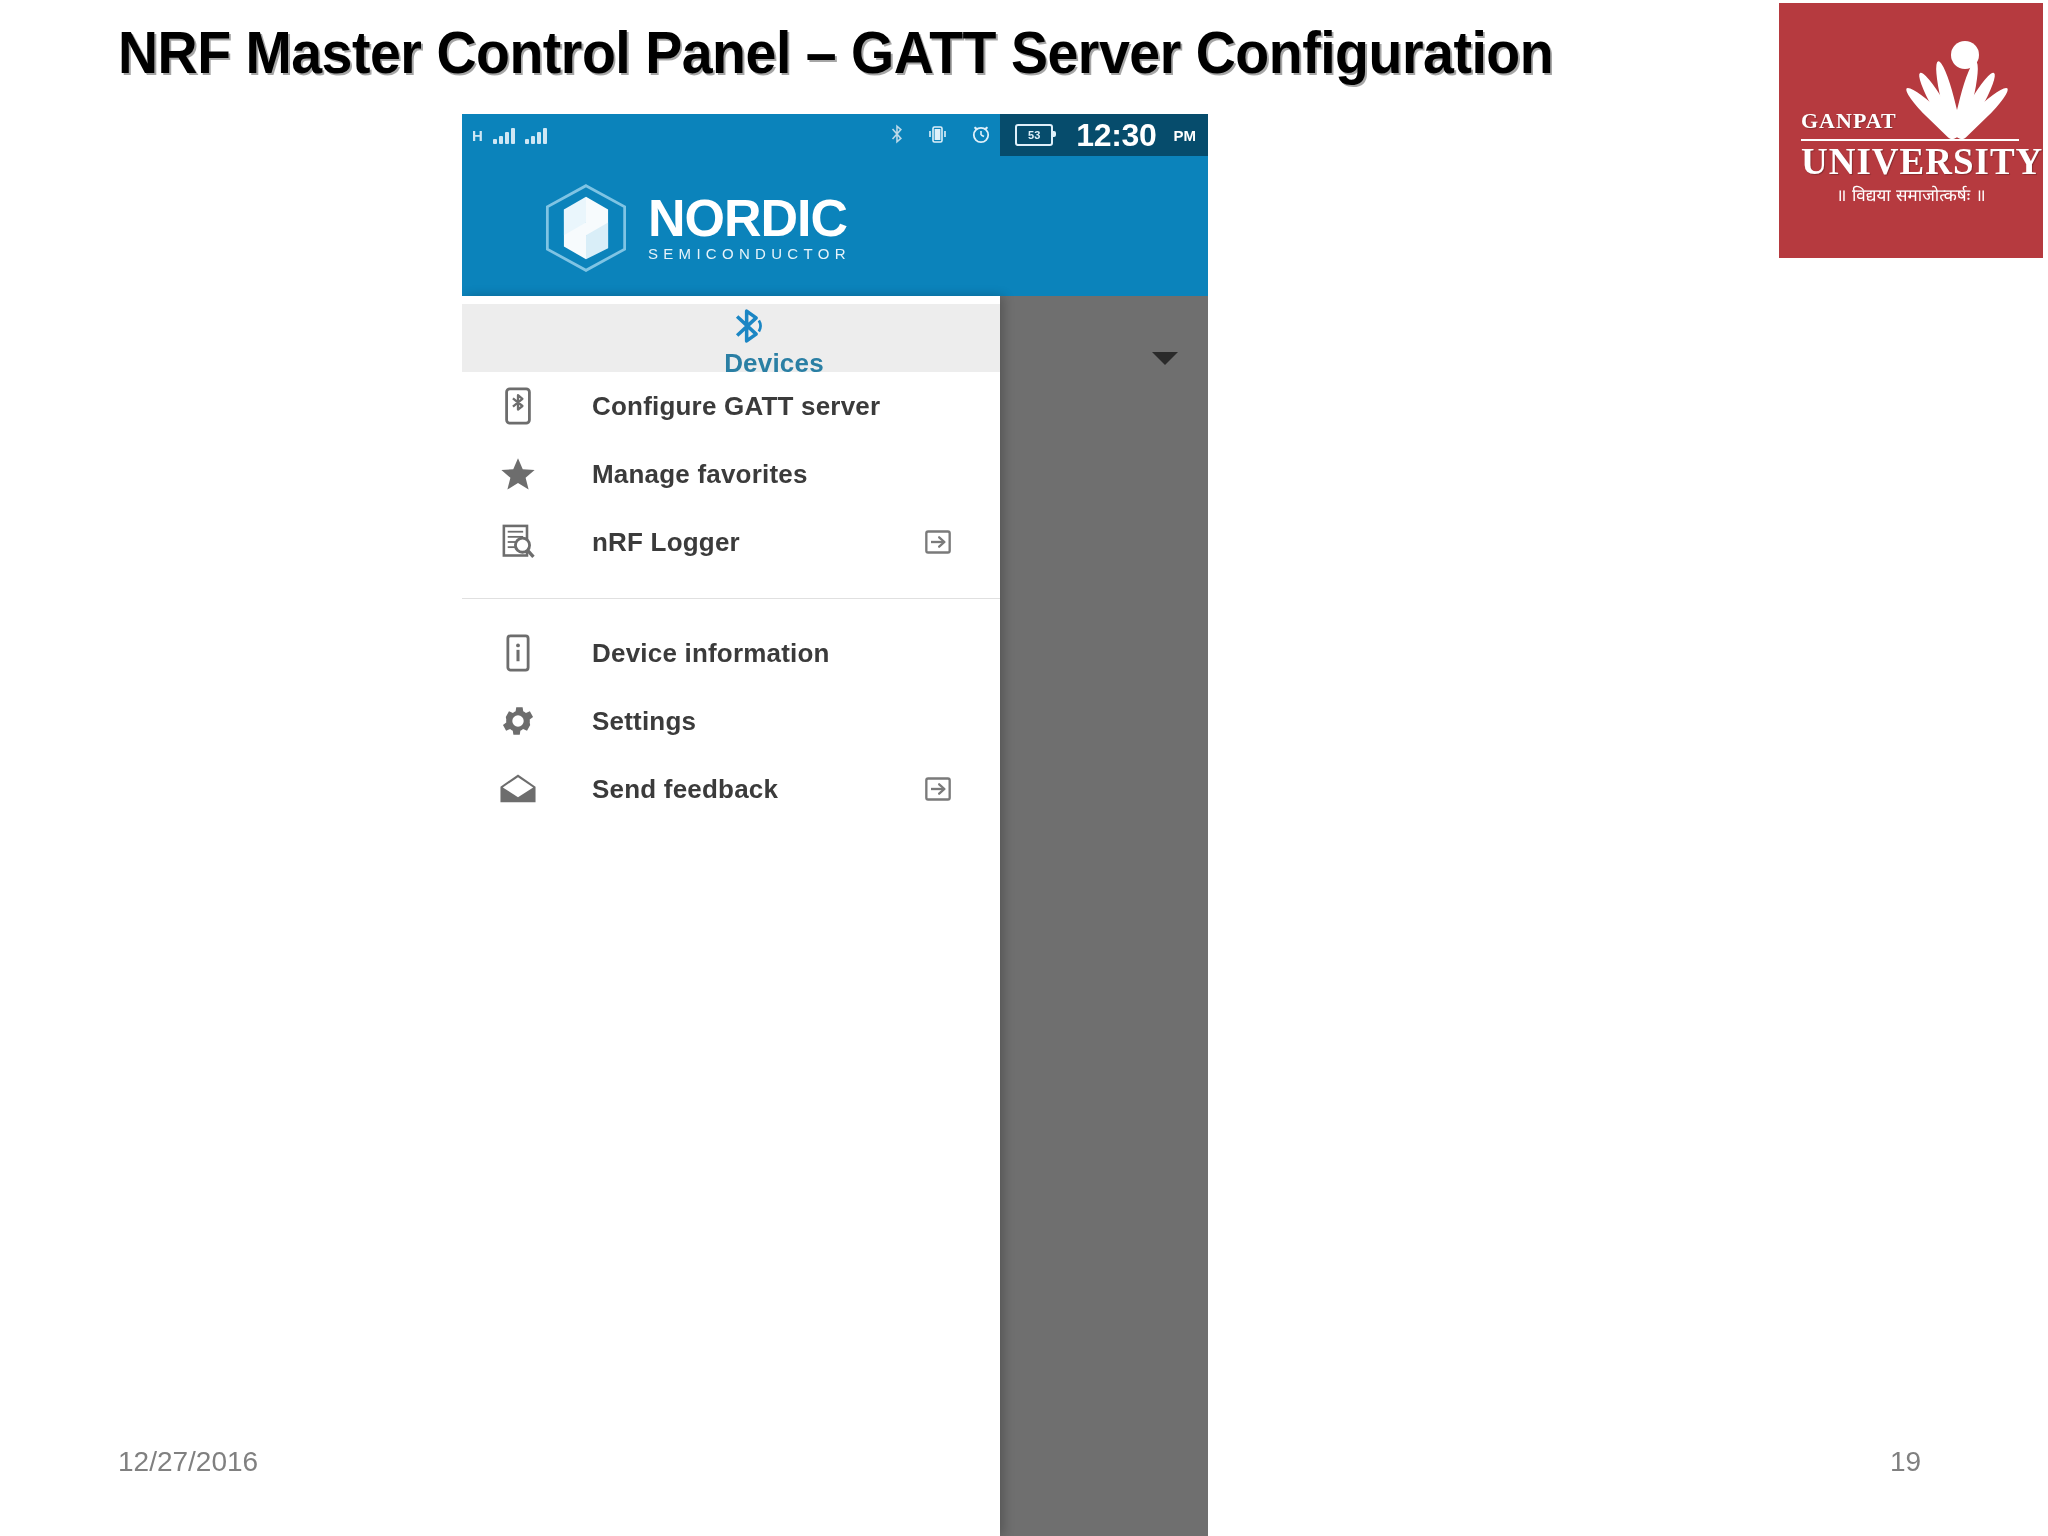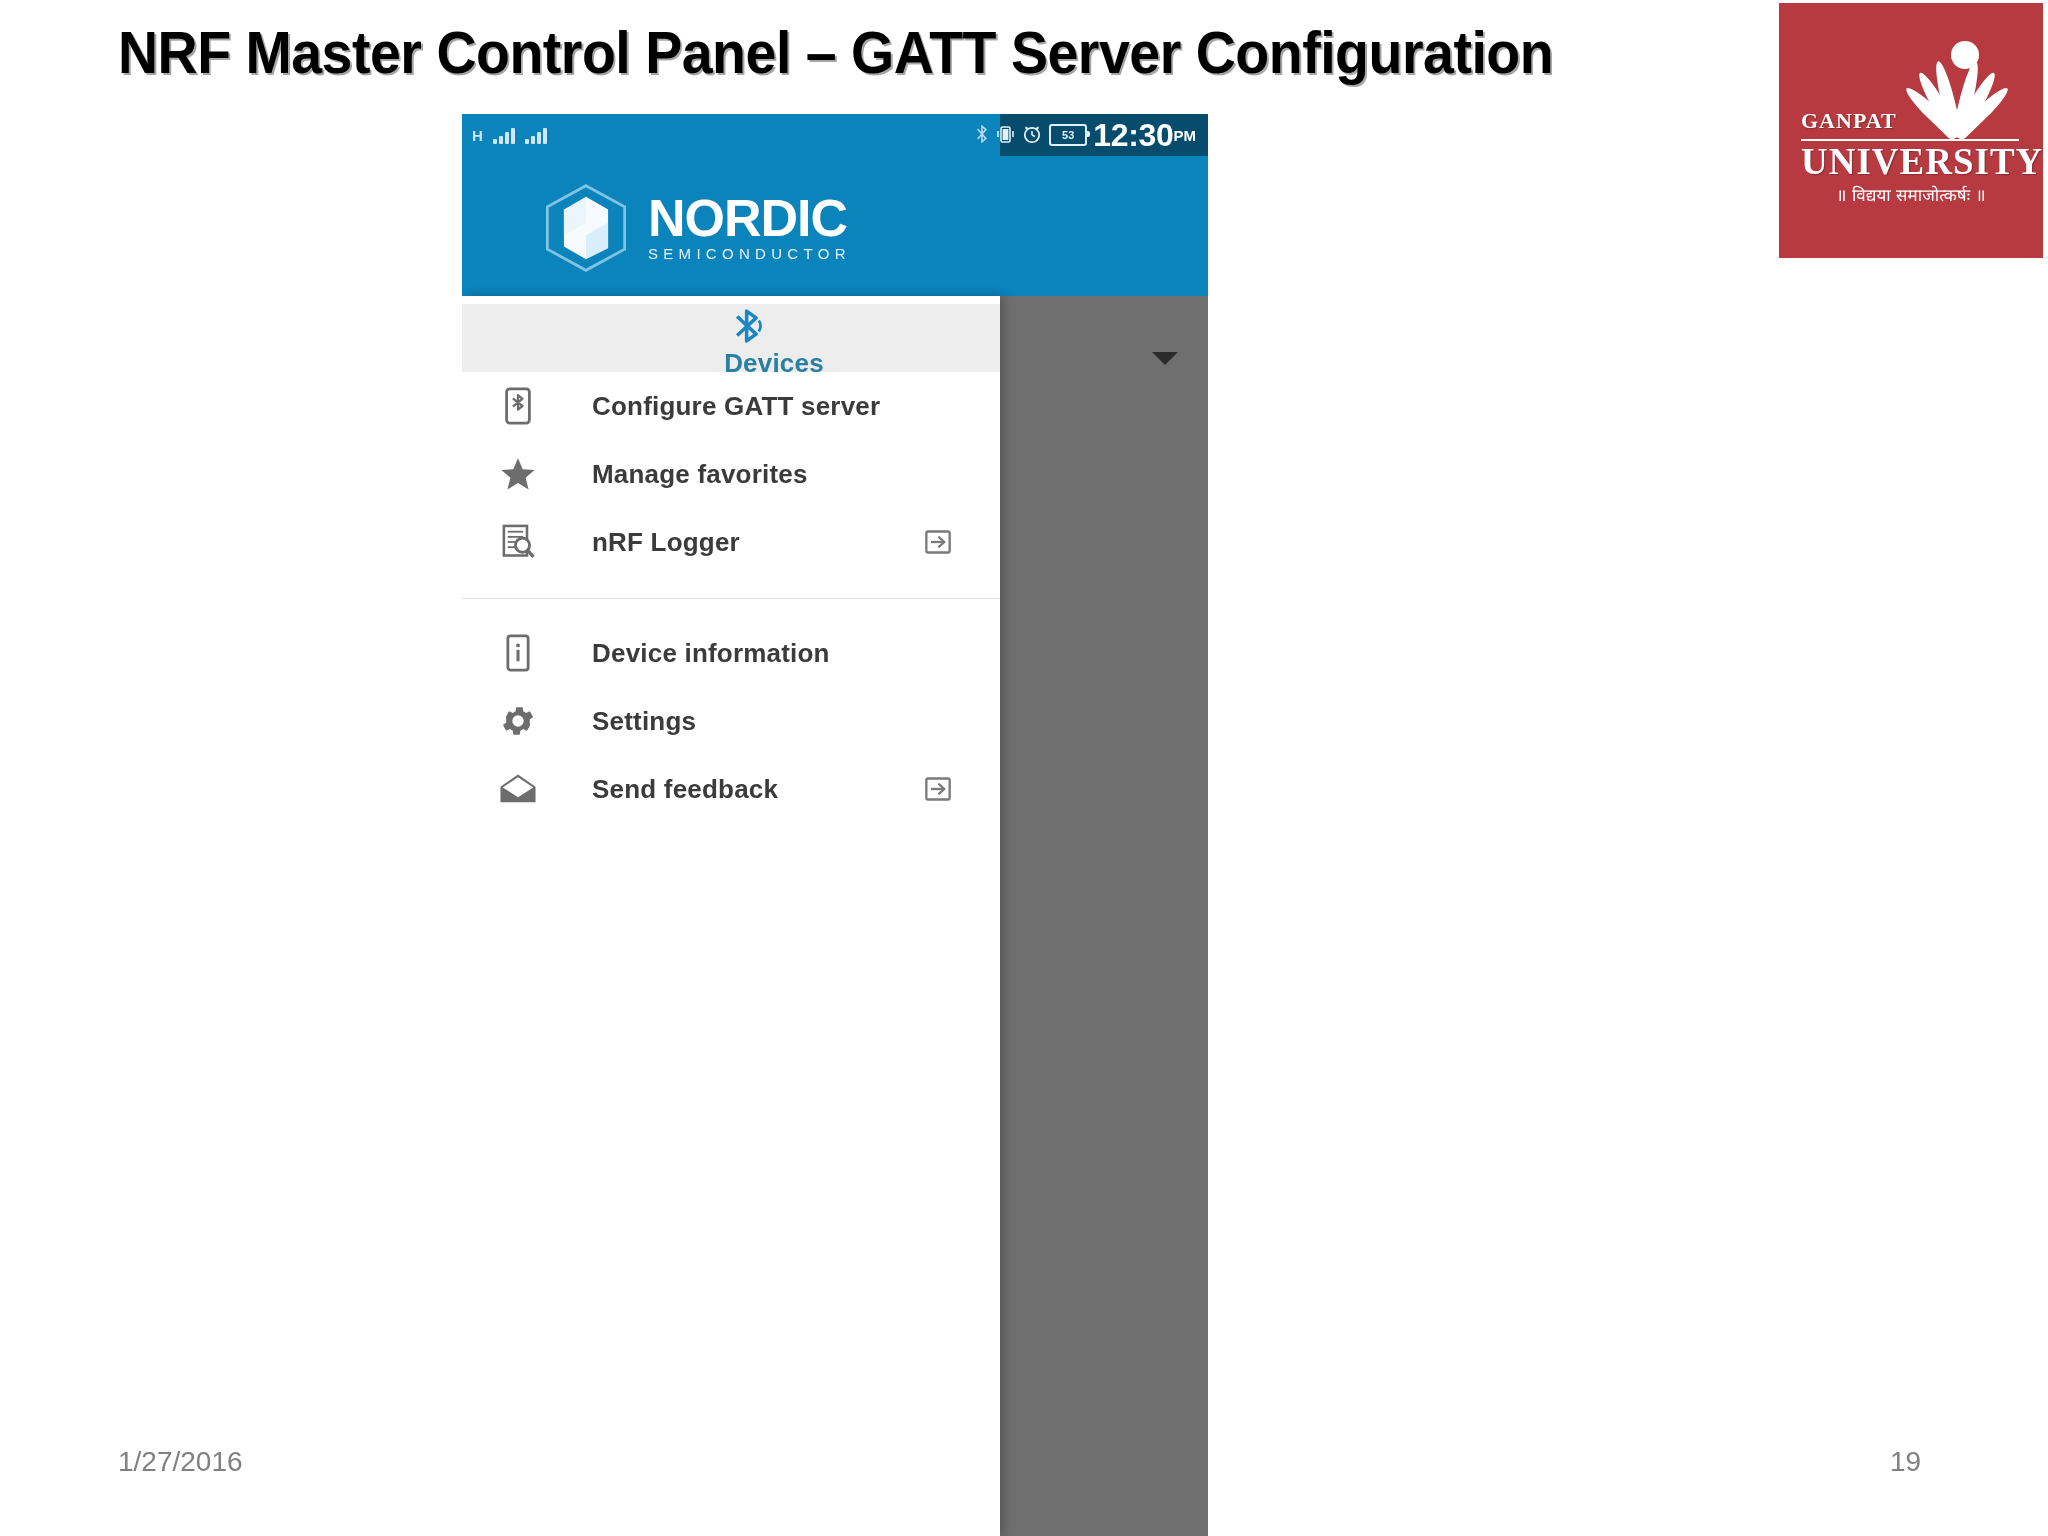--- a/index.html
+++ b/index.html
@@ -137,21 +137,21 @@
     left: 538px;
     top: 0;
     width: 208px;
     height: 42px;
     background: rgba(0,0,0,0.42);
     pointer-events: none;
   }
   .sb-left { display: flex; align-items: flex-end; gap: 10px; flex: 0 0 auto; }
   .sb-right {
     position: absolute; right: 12px; top: 0; height: 42px;
-    display: flex; align-items: center; gap: 6px; z-index: 3;
+    display: flex; align-items: center; gap: 23px; z-index: 3;
   }
   .bars { display: flex; align-items: flex-end; gap: 2px; height: 17px; }
   .bars i { display: block; width: 4px; background: #cfe7f4; border-radius: 1px; }
   .bars i:nth-child(1) { height: 5px; }
   .bars i:nth-child(2) { height: 8px; }
   .bars i:nth-child(3) { height: 12px; }
   .bars i:nth-child(4) { height: 16px; }
   .h-glyph {
     color: #cfe7f4; font-size: 15px; font-weight: bold; line-height: 17px;
     font-family: "Liberation Sans", sans-serif;
@@ -459,14 +459,14 @@
         <svg width="28" height="28" viewBox="0 0 24 24">
           <rect x="2" y="3" width="20" height="18" rx="1.5" fill="none" stroke="currentColor" stroke-width="2"></rect>
           <line x1="6" y1="12" x2="17" y2="12" stroke="currentColor" stroke-width="2"></line>
           <polyline points="13,8 17.5,12 13,16" fill="none" stroke="currentColor" stroke-width="2" stroke-linejoin="round" stroke-linecap="round"></polyline>
         </svg>
       </span>
     </div>
   </div>
 </div>
 
-<div id="footer-date">1/27/2016</div>
+<div id="footer-date">12/27/2016</div>
 <div id="footer-page">19</div>
 
 </body></html>

